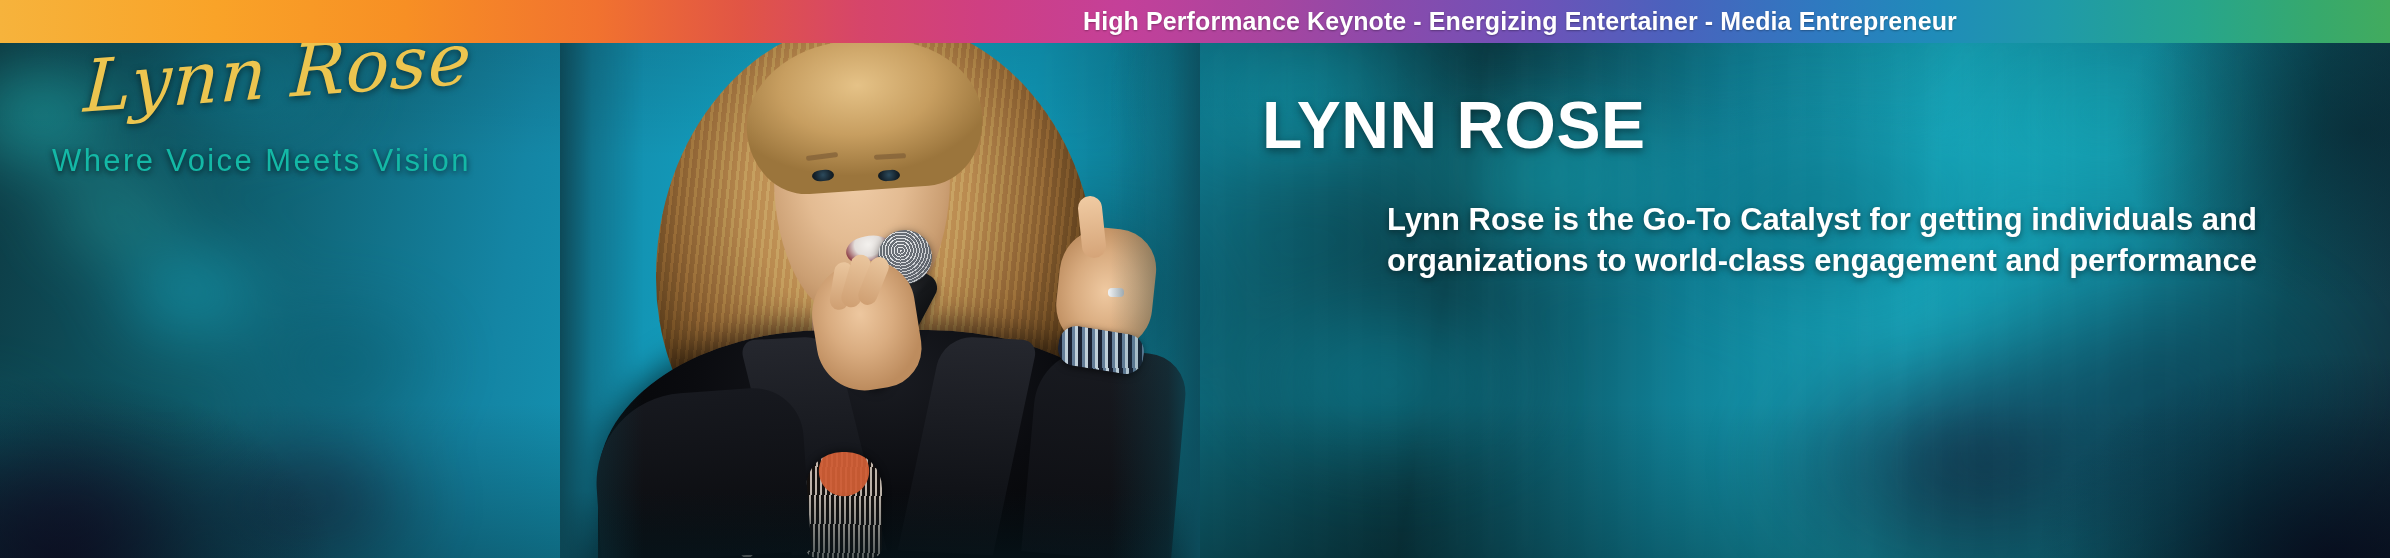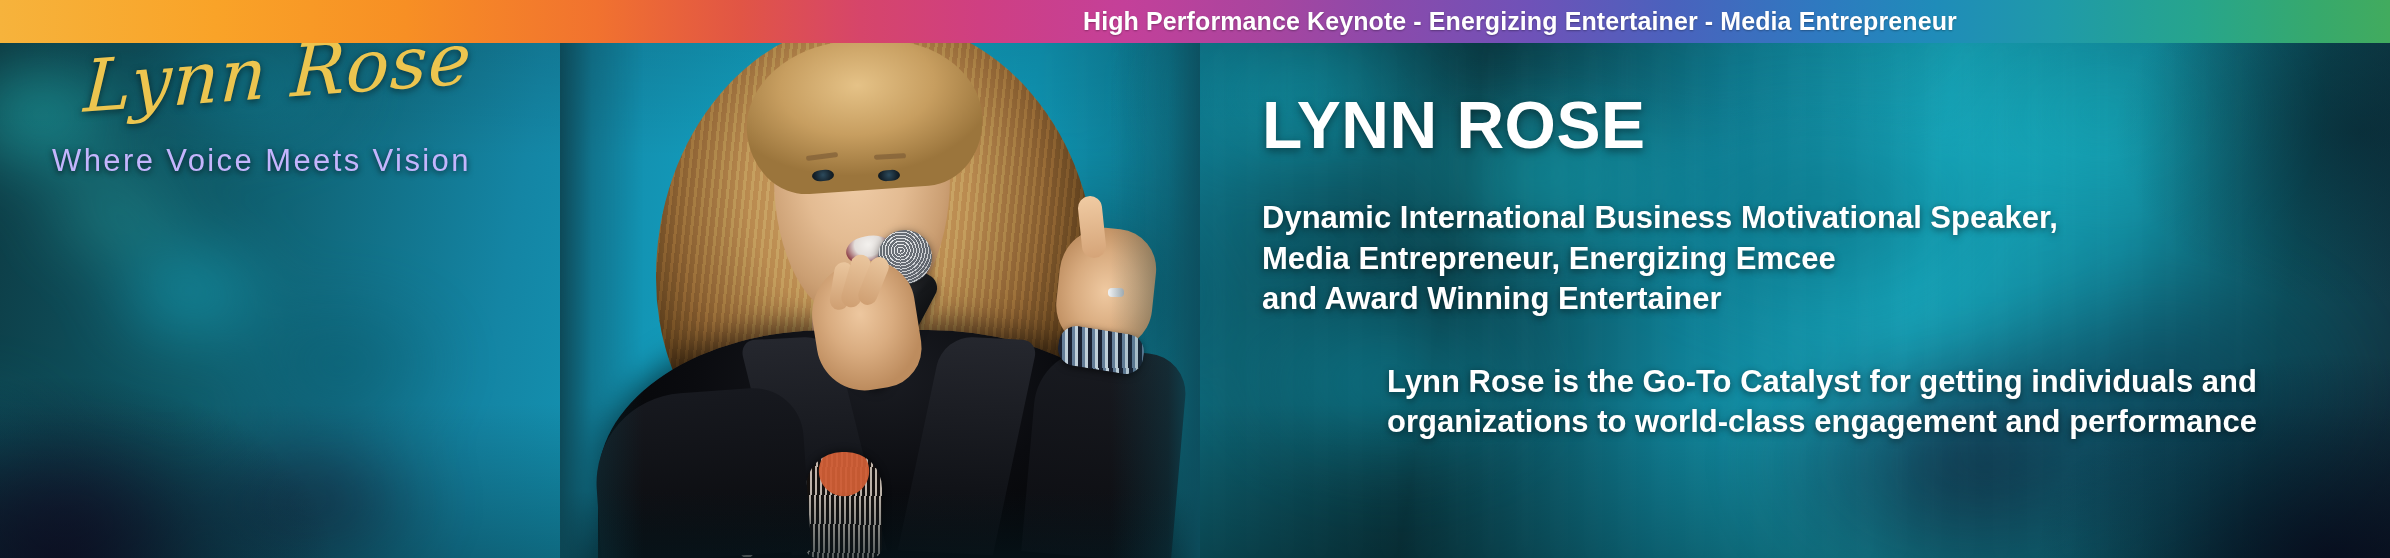--- a/index.html
+++ b/index.html
@@ -148,21 +148,21 @@
     line-height:1.04;
     letter-spacing:1px;
     transform:rotate(-4.2deg) skewX(-7deg);
     transform-origin:left center;
     text-shadow:0 2px 7px rgba(0,0,0,.55);
     white-space:nowrap;
     padding-left:32px;
   }
   .logo-tagline {
     margin-top:16px;
-    color:#c4b5fd;
+    color:#14b8a6;
     font-family:"Liberation Sans", sans-serif;
     font-weight:300;
     font-size:31px;
     letter-spacing:2.4px;
     white-space:nowrap;
     text-shadow:0 2px 6px rgba(0,0,0,.72);
   }
 
   
   .photo {
@@ -489,25 +489,20 @@
       <div class="ring"></div>
       <div class="bracelet"></div>
       <div class="photo-feather"></div>
     </div>
   </div>
 
   <div class="copy">
 
     <div class="headline">LYNN ROSE</div>
 
-    <div class="subhead">
-      <span class="copy-line">Dynamic International Business Motivational Speaker,</span>
-      <span class="copy-line">Media Entrepreneur, Energizing Emcee</span>
-      <span class="copy-line">and Award Winning Entertainer</span>
-    </div>
 
     <div class="pitch">
       <span class="copy-line">Lynn Rose is the Go-To Catalyst for getting individuals and</span>
       <span class="copy-line">organizations to world-class engagement and performance</span>
     </div>
 
   </div>
 
 </div>
 

